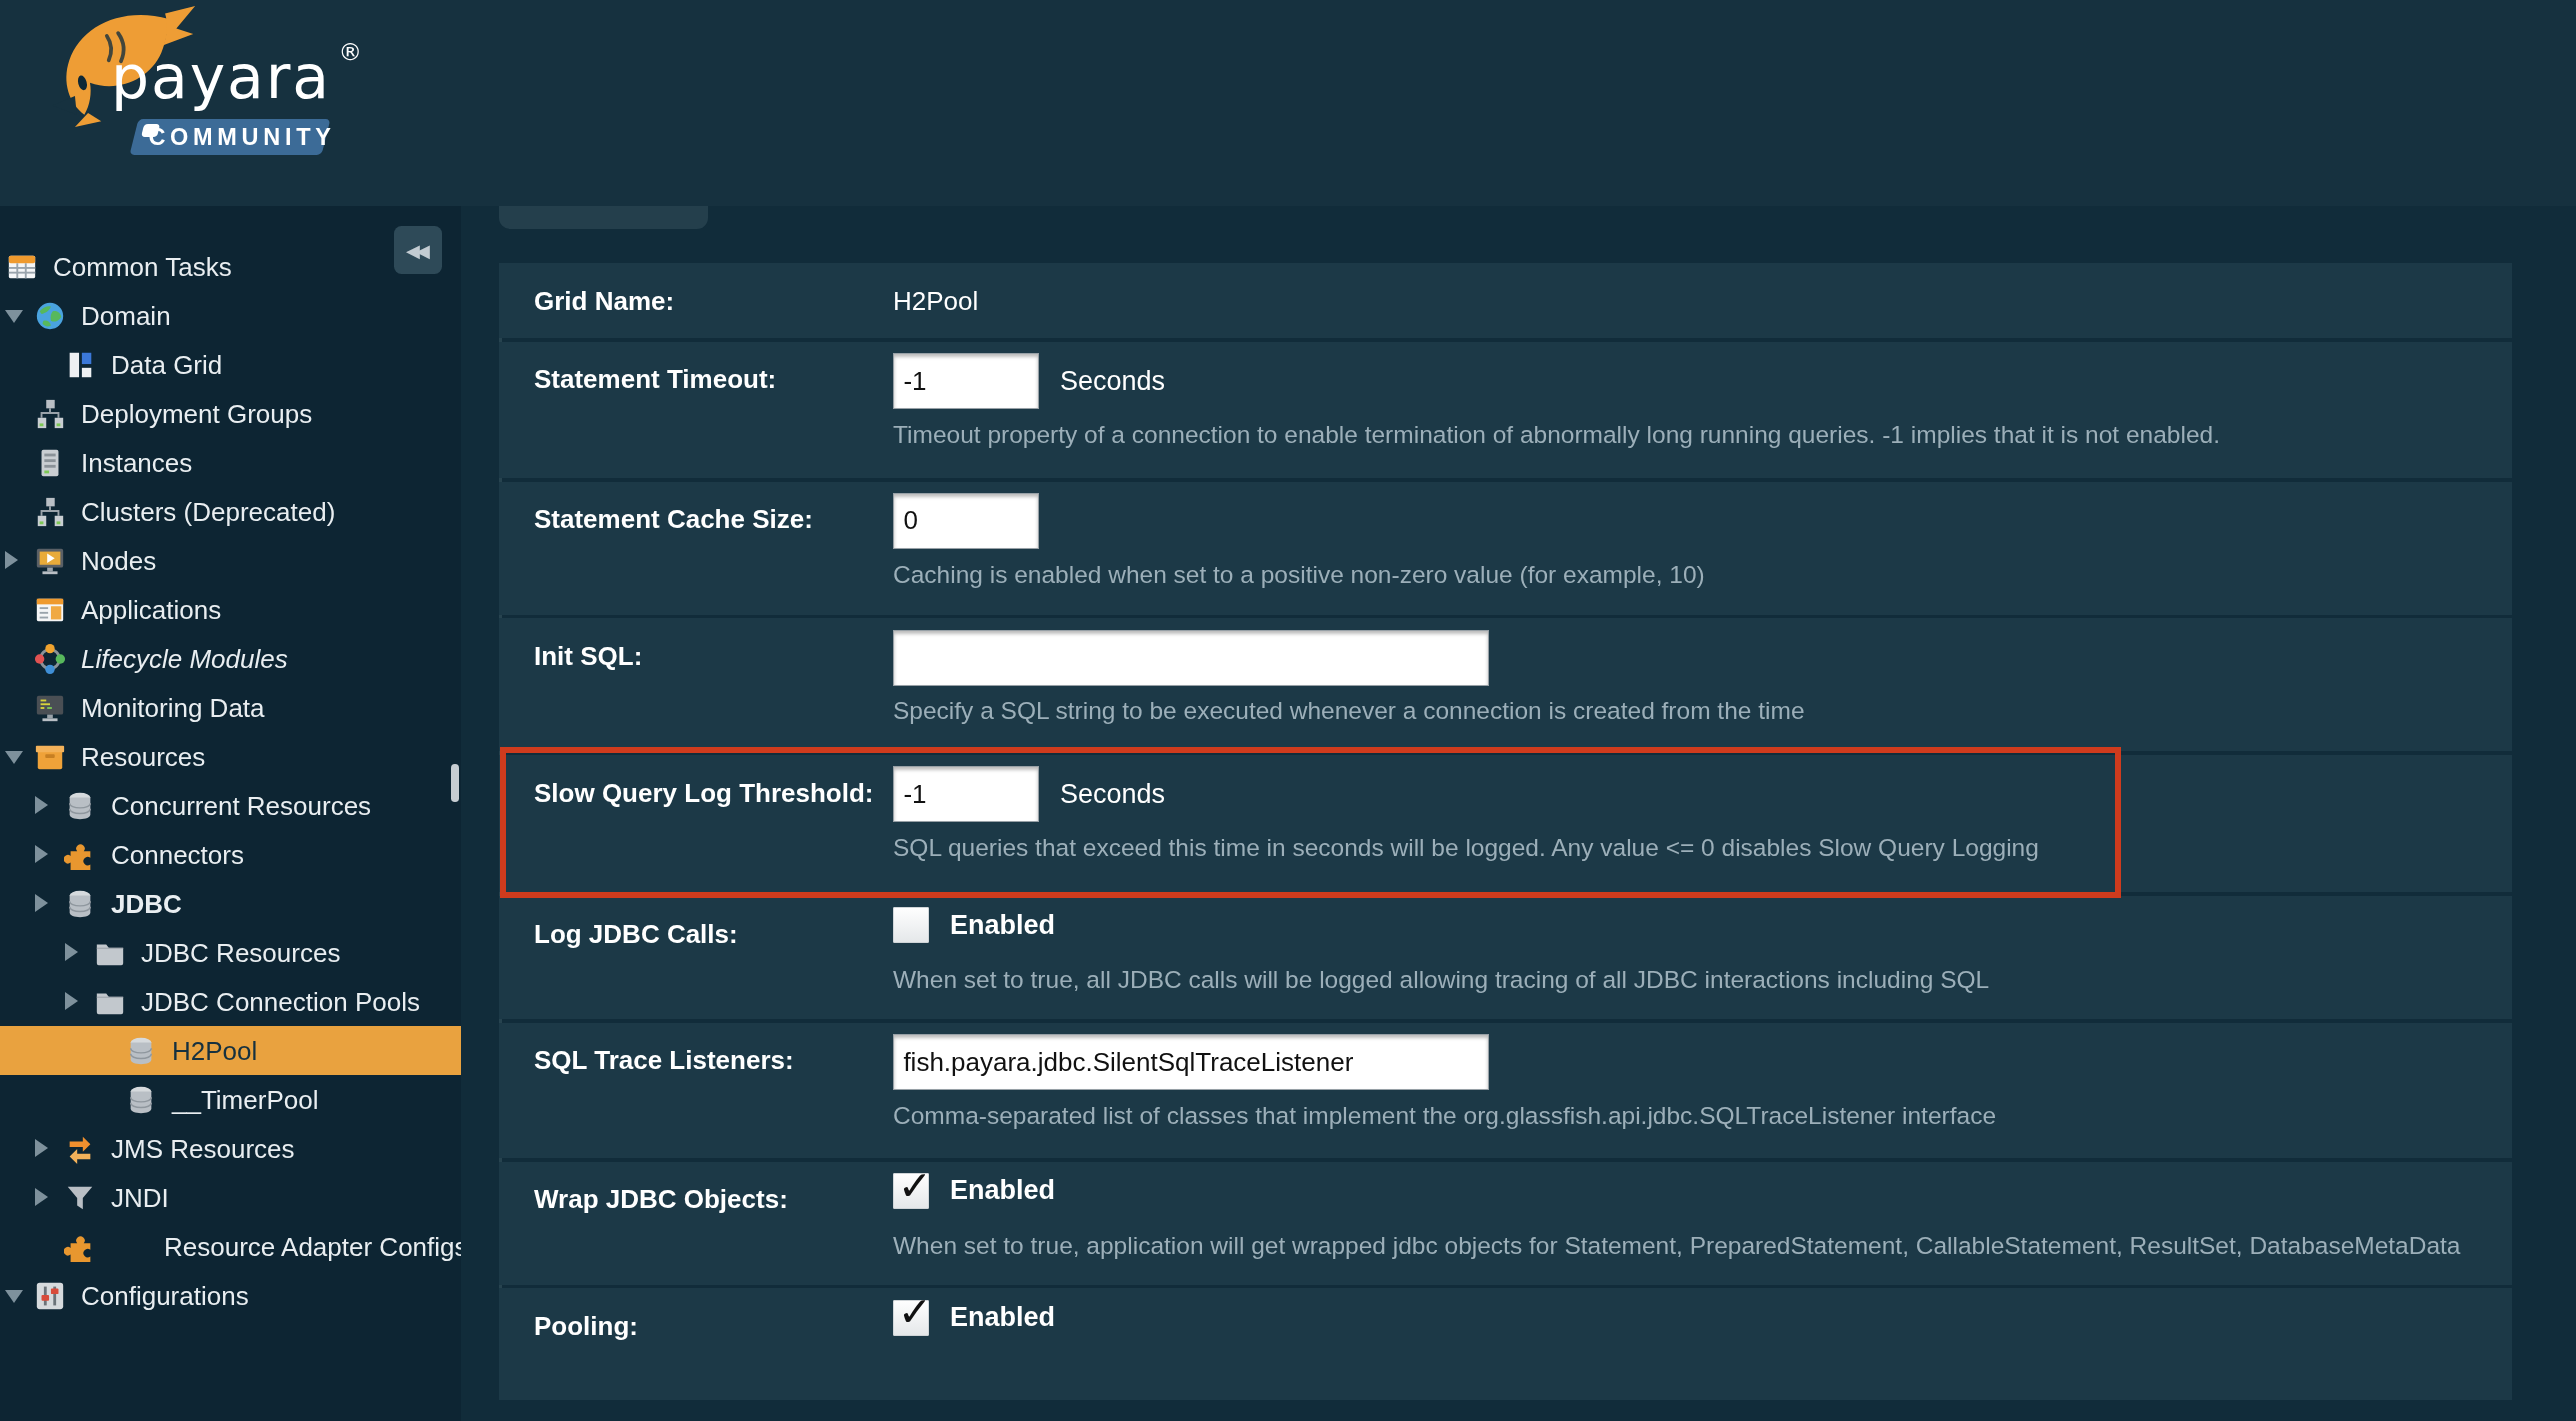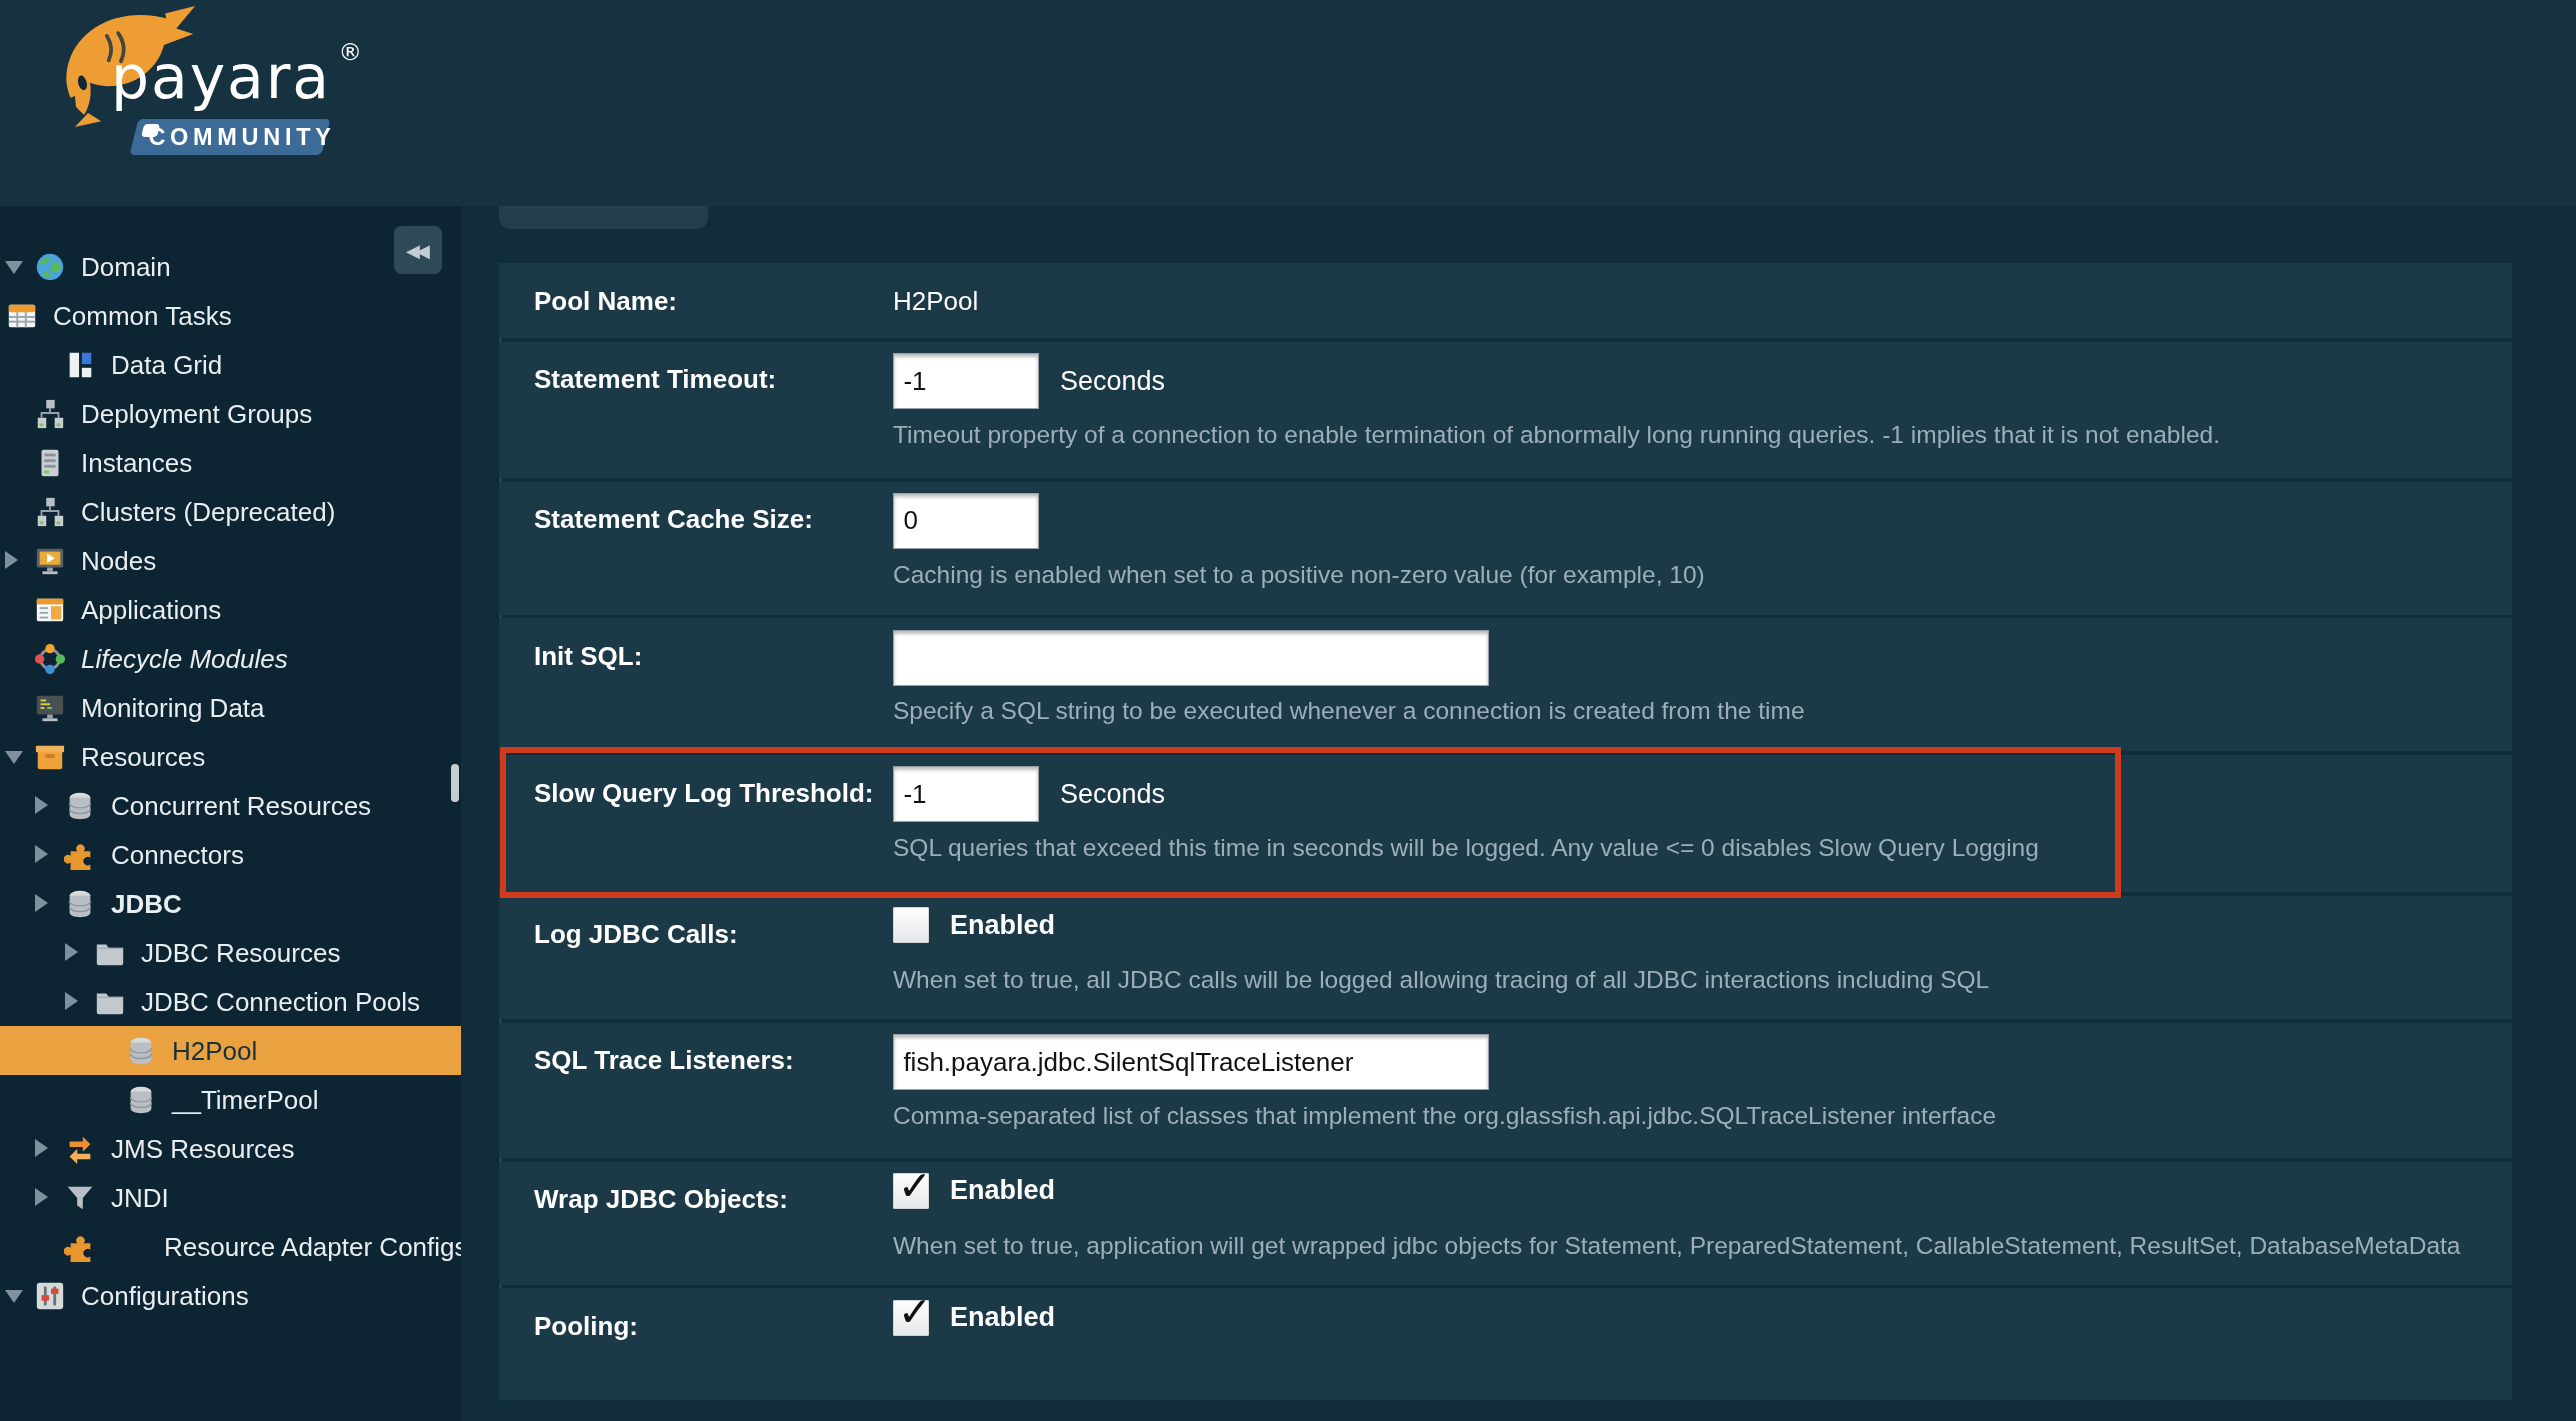--- a/index.html
+++ b/index.html
@@ -93,45 +93,45 @@
       </div>
     </div>
   </div>
 
   <div class="sidebar">
     <div class="collapse-btn">
       <span class="collapse-glyph">◀◀</span>
     </div>
     <div class="tree">
         <div class="tree-item">
-          <span class="exp exp-open" style="left: 4.7px;"></span>
-          <span class="ticon" style="left: 34px;">
-            <svg viewBox="0 0 34 34">
-              <circle cx="17" cy="17" r="14" fill="#4aa3df"></circle>
-              <path d="M6 12 C10 8 14 6 18 7 C16 12 12 14 8 15 Z" fill="#57b85c"></path>
-              <path d="M20 12 C25 11 28 14 29 18 C26 23 21 24 18 22 C17 18 18 14 20 12 Z" fill="#57b85c"></path>
-              <path d="M10 22 C14 21 17 23 18 27 C15 29 11 28 9 25 Z" fill="#57b85c"></path>
-            </svg>
-          </span>
-          <span class="tlabel" style="left: 81px;">Domain</span>
-        </div>
-        <div class="tree-item">
           <span class="ticon" style="left: 5.6px;">
             <svg viewBox="0 0 34 34">
               <rect x="3" y="5" width="28" height="24" rx="2" fill="#f5f6f7"></rect>
               <rect x="3" y="5" width="28" height="8" rx="2" fill="#ef9a2e"></rect>
               <g stroke="#9aa4ac" stroke-width="2">
                 <line x1="3" y1="18" x2="31" y2="18"></line>
                 <line x1="3" y1="23" x2="31" y2="23"></line>
                 <line x1="12" y1="13" x2="12" y2="29"></line>
                 <line x1="21" y1="13" x2="21" y2="29"></line>
               </g>
             </svg>
           </span>
           <span class="tlabel" style="left: 53px;">Common Tasks</span>
+        </div>
+        <div class="tree-item">
+          <span class="exp exp-open" style="left: 4.7px;"></span>
+          <span class="ticon" style="left: 34px;">
+            <svg viewBox="0 0 34 34">
+              <circle cx="17" cy="17" r="14" fill="#4aa3df"></circle>
+              <path d="M6 12 C10 8 14 6 18 7 C16 12 12 14 8 15 Z" fill="#57b85c"></path>
+              <path d="M20 12 C25 11 28 14 29 18 C26 23 21 24 18 22 C17 18 18 14 20 12 Z" fill="#57b85c"></path>
+              <path d="M10 22 C14 21 17 23 18 27 C15 29 11 28 9 25 Z" fill="#57b85c"></path>
+            </svg>
+          </span>
+          <span class="tlabel" style="left: 81px;">Domain</span>
         </div>
         <div class="tree-item">
           <span class="ticon" style="left: 64px;">
             <svg viewBox="0 0 34 34">
               <rect x="6" y="4" width="10" height="26" fill="#eef1f3"></rect>
               <rect x="19" y="4" width="10" height="12" fill="#3b78d8"></rect>
               <rect x="19" y="20" width="10" height="10" fill="#eef1f3"></rect>
             </svg>
           </span>
           <span class="tlabel" style="left: 111px;">Data Grid</span>
@@ -354,21 +354,21 @@
         </div>
       </div>
     <div class="scroll-thumb"></div>
   </div>
 
   <div class="content">
     <div class="tab-remnant"></div>
     <div class="table-edge"></div>
     <div class="form-table">
         <div class="row row--static" style="height: 75px;">
-          <div class="row-label">Pool Name:</div>
+          <div class="row-label">Grid Name:</div>
           <div class="static-value">H2Pool</div>
         </div>
         <div class="row row--input" style="height: 136px;">
           <div class="row-label">Statement Timeout:</div>
           <div class="ctrl">
             <input type="text" class="inp-small" value="-1" style="">
             <span class="unit">Seconds</span>
           </div>
           <div class="row-help">Timeout property of a connection to enable termination of abnormally long running queries. -1 implies that it is not enabled.</div>
         </div>

